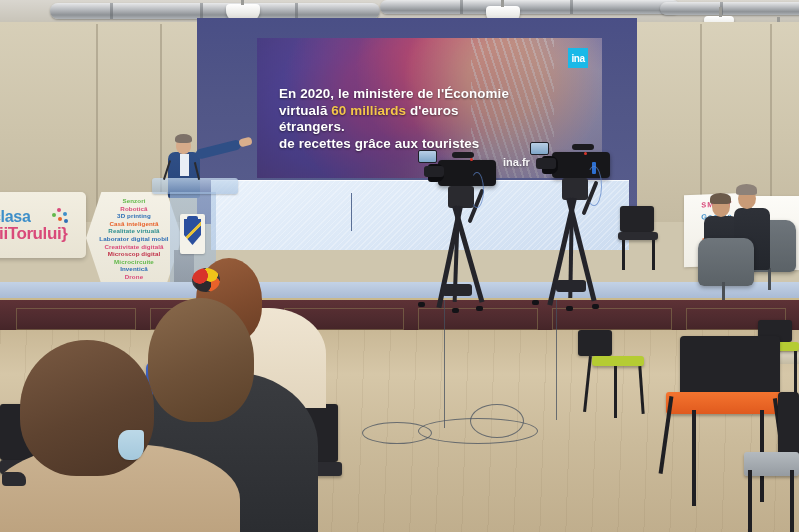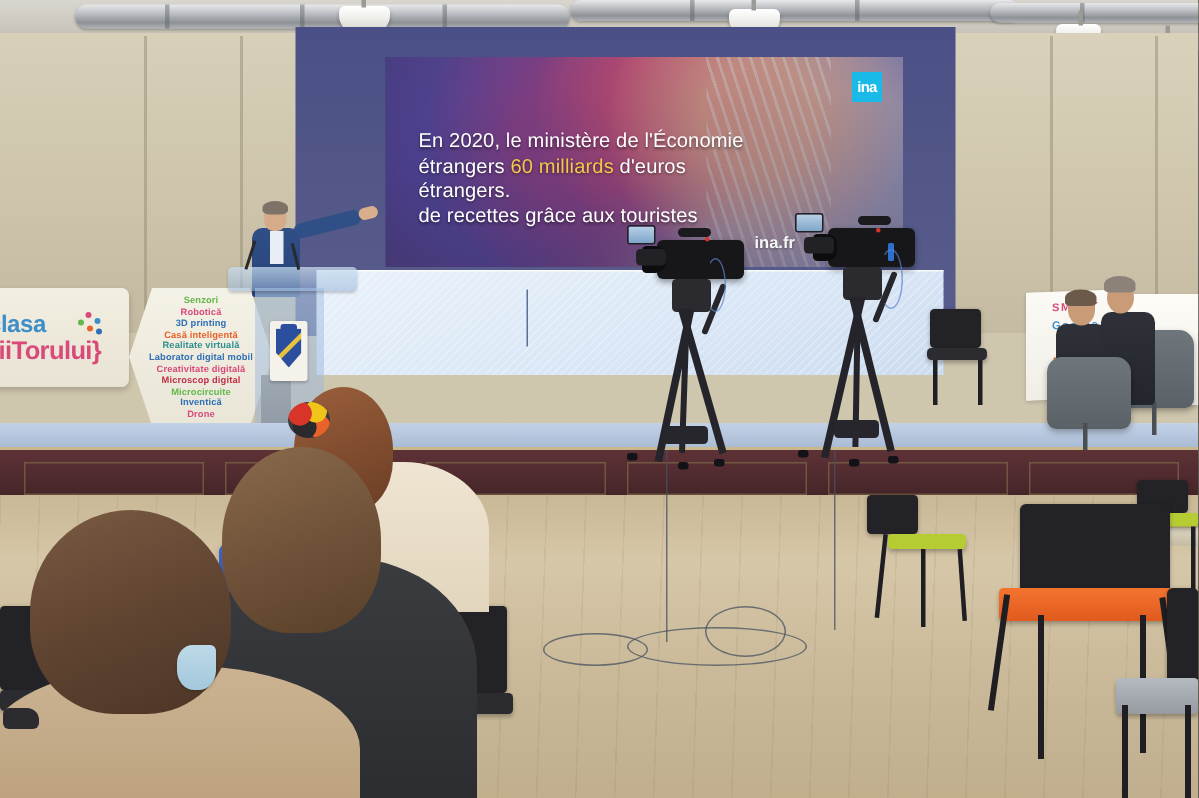--- a/index.html
+++ b/index.html
@@ -56,21 +56,21 @@
       filter:saturate(1.15); }
   .scr-struct { position:absolute; left:62%; top:0; width:24%; height:100%;
       background:repeating-linear-gradient(72deg, rgba(245,240,235,.55) 0 2px, transparent 2px 7px);
       opacity:.8; }
   .scr-shade { position:absolute; inset:0;
       background:linear-gradient(180deg, rgba(40,38,75,.22) 0%, rgba(35,33,70,.42) 100%); }
   .ina-badge { position:absolute; right:14px; top:10px; width:20px; height:20px;
                background:#19b9e8; color:#fff; font-size:10px; font-weight:700;
                display:flex; align-items:center; justify-content:center; letter-spacing:-.5px; }
   .scr-text { position:absolute; left:22px; top:48px; width:300px;
-              color:#fff; font-size:13.4px; line-height:16.5px; font-weight:400;
+              color:#fff; font-size:13.4px; line-height:16.5px; font-weight:700;
               letter-spacing:.1px; text-shadow:0 1px 2px rgba(0,0,0,.5); }
   .scr-text .hl { color:#f4c64a;margin-top:44px; }
   .ina-wm { position:absolute; left:246px; top:118px; color:#fff; font-size:11px;
             font-weight:700; opacity:.92; text-shadow:0 1px 2px rgba(0,0,0,.45); }
 
   
   .panel { position:absolute; left:211px; top:180px; width:418px; height:70px;
            background:linear-gradient(160deg,#eaf2fb 0%,#dde9f7 45%,#ccdcf0 100%);
            box-shadow:inset 0 1px 0 rgba(255,255,255,.8); }
   .panel::after { content:""; position:absolute; inset:0;
@@ -260,21 +260,21 @@
   <div class="backdrop"></div>
 
   <div class="screen">
     <div class="scr-art"></div>
     <div class="scr-struct"></div>
     <div class="scr-shade"></div>
     <div class="ina-badge">ina</div>
     <div class="scr-text">
       <div>En 2020, le ministère de l'Économie</div>
       <div>
-        <span>étrangers </span><span class="hl" style="color: rgb(244, 198, 74);">60 milliards</span><span> d'euros</span>
+        <span>virtuală </span><span class="hl" style="color: rgb(244, 198, 74);">60 milliards</span><span> d'euros</span>
       </div>
       <div>étrangers.</div>
       <div>de recettes grâce aux touristes</div>
     </div>
     <div class="ina-wm">ina.fr</div>
   </div>
 
   <div class="panel">
     <div class="cap-rule"></div>
   </div>

